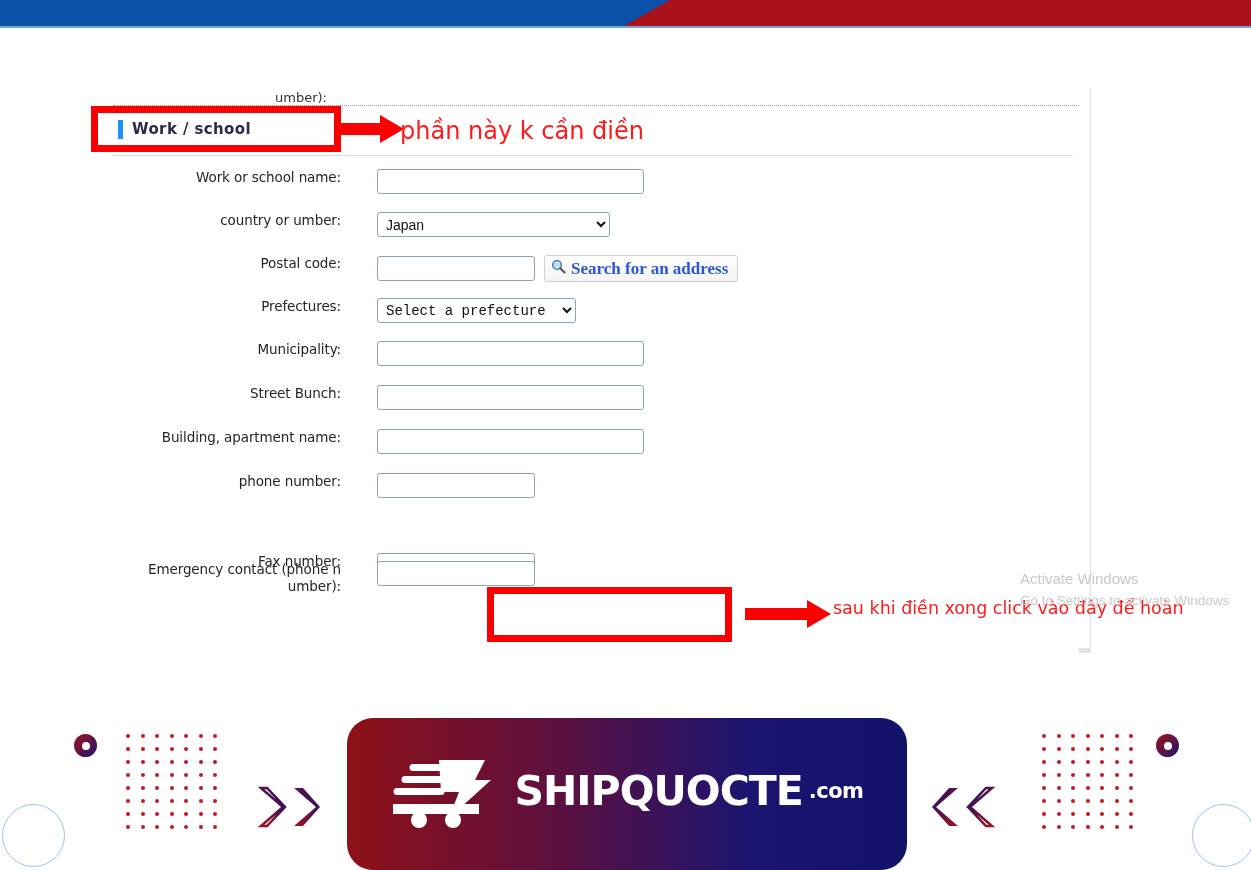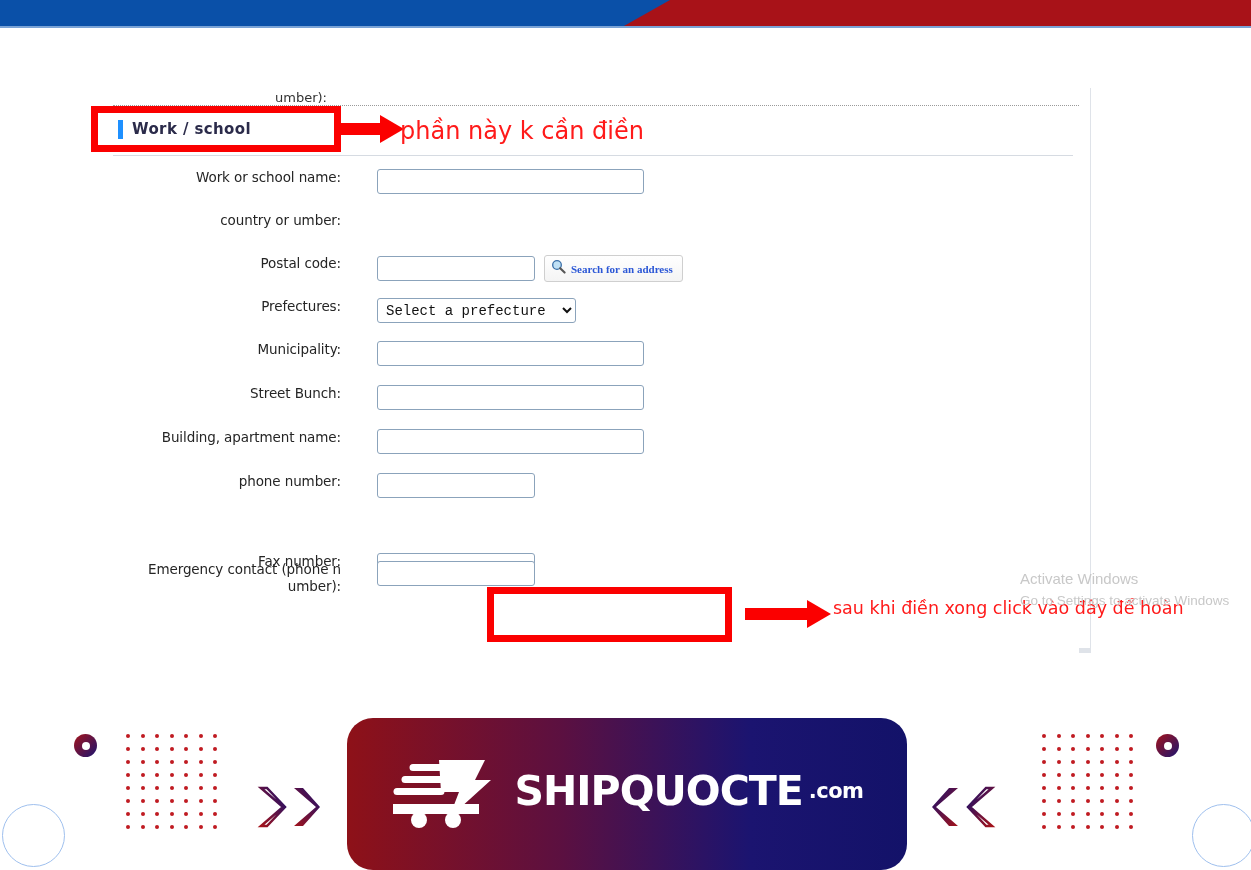--- a/index.html
+++ b/index.html
@@ -126,21 +126,21 @@
   .addr-btn {
     display:inline-flex; align-items:center; gap:5px;
     border:1px solid #cfcfcf;
     border-radius:3px;
     background:linear-gradient(#ffffff,#f4f4f4);
     height:27px; padding:0 9px 0 6px;
     cursor:pointer;
   }
   .addr-btn .lbl {
     font-family:"Liberation Serif", serif;
-    font-size:11px; font-weight:bold; color:#2b57d6;
+    font-size:17px; font-weight:bold; color:#2b57d6;
     white-space:nowrap;
   }
 
   
   .reg-btn {
     position:absolute; left:497px; top:601px;
     width:196px; height:35px;
     border:1px solid #c8a648;
     border-radius:4px;
     background:linear-gradient(#fff0b8,#f7d168);
@@ -290,20 +290,23 @@
 
 <div id="form-rows">
     <div class="form-row" style="top: 169px;">
       <div class="frm-label">Work or school name:</div>
       <div class="frm-ctrl">
         <input type="text" class="txt w-wide" style="">
       </div>
     </div>
     <div class="form-row" style="top: 212px;">
       <div class="frm-label">country or umber:</div>
+      <div class="frm-ctrl">
+        <select class="sel s-wide"><option>Japan</option></select>
+      </div>
     </div>
     <div class="form-row" style="top: 255px;">
       <div class="frm-label">Postal code:</div>
       <div class="frm-ctrl">
         <input type="text" class="txt w-mid" style="">
         <div class="addr-btn">
           <span><svg width="15" height="15" viewBox="0 0 16 16">
               <circle cx="6.4" cy="6.4" r="4.6" fill="#bfe0f5" stroke="#3a6fa8" stroke-width="1.4"></circle>
               <line x1="9.8" y1="9.8" x2="14.5" y2="14.5" stroke="#555" stroke-width="2.2" stroke-linecap="round"></line>
             </svg></span>

